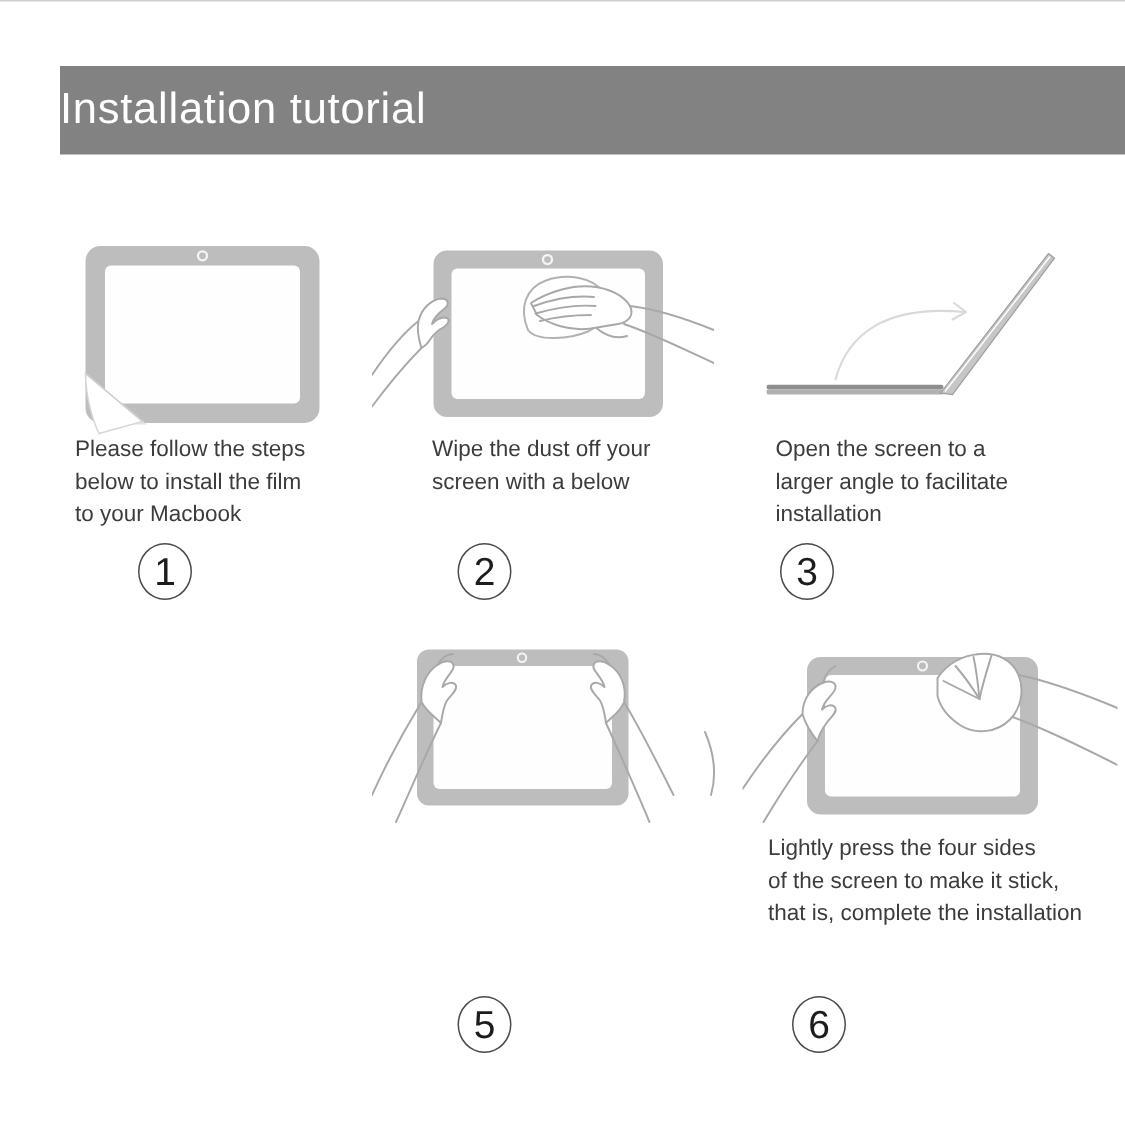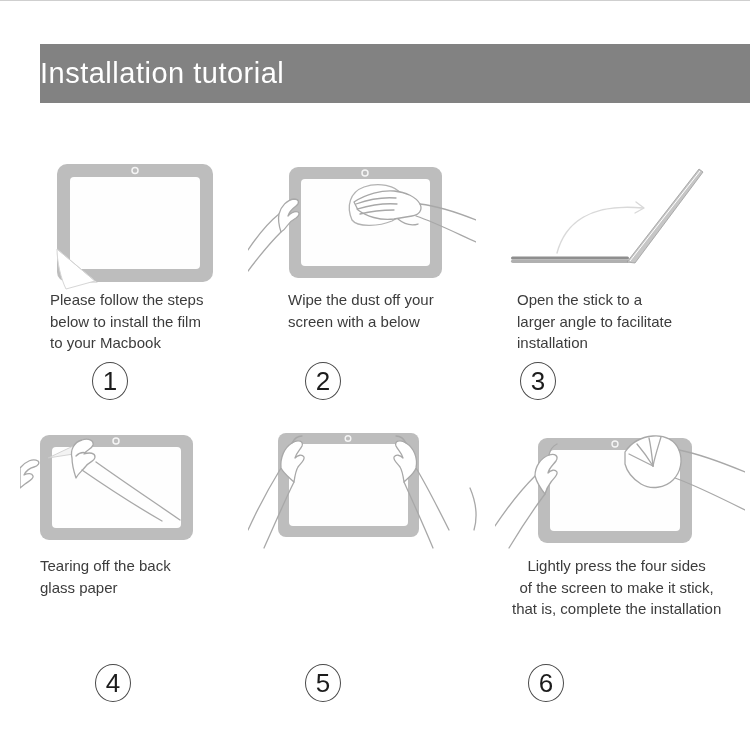--- a/index.html
+++ b/index.html
@@ -16,21 +16,21 @@
     background:#828282;
     display:flex;align-items:center;justify-content:flex-start;margin-left:40px;
   }
   .header-title{color:#ffffff;font-size:29px;letter-spacing:.5px;}
   .step{position:absolute;}
   #cell1{left:20px;top:158px;width:218px;height:252px;}
   #cell2{left:248px;top:158px;width:228px;height:252px;}
   #cell3{left:495px;top:158px;width:245px;height:252px;}
   #cell4{left:20px;top:428px;width:228px;height:282px;}
   #cell5{left:248px;top:428px;width:235px;height:282px;}
-  #cell6{left:495px;top:428px;width:250px;height:282px;text-align:center;}
+  #cell6{left:495px;top:428px;width:250px;height:282px;}
   .illus{position:absolute;top:0;left:0;width:100%;height:135px;}
   .illus svg{display:block;width:100%;height:100%;}
   .caption{
     position:absolute;margin:0;
     font-size:15px;line-height:21.7px;color:#3c3c3c;
     white-space:pre-line;
   }
   #cell1 .caption{left:30px;top:131px;}
   #cell2 .caption{left:40px;top:131px;}
   #cell3 .caption{left:22px;top:131px;}
@@ -110,48 +110,28 @@
     <div class="illus">
       <svg viewBox="0 0 245 135" xmlns="http://www.w3.org/2000/svg">
         <path d="M62,95 C70,65 95,45 148,50" class="lineart" style="stroke:#d9d9d9;stroke-width:1.4;"></path>
         <path d="M141,44 L149,50 L140,55" class="lineart" style="stroke:#d9d9d9;stroke-width:1.4;"></path>
         <rect x="16" y="98.5" width="118" height="3" rx="1.5" fill="#8e8e8e"></rect>
         <rect x="16" y="101.5" width="118" height="3.5" rx="1.7" fill="#b0b0b0"></rect>
         <path d="M132,104 L204,11 L208,14 L140,105 Z" fill="#c6c6c6" stroke="#9c9c9c" stroke-width="0.8"></path>
         <path d="M135,103 L205,13" stroke="#ffffff" stroke-width="1" fill="none"></path>
       </svg>
     </div>
-    <p class="caption">Open the stick to a
+    <p class="caption">Open the screen to a
 larger angle to facilitate
 installation</p>
     <div class="badge">
       <span>3</span>
     </div>
   </section>
 
-  <section class="step" id="cell4">
-    <div class="illus">
-      <svg viewBox="0 0 228 135" xmlns="http://www.w3.org/2000/svg">
-        <rect x="20" y="7" width="153" height="105" rx="9" fill="#bdbdbd"></rect>
-        <rect x="32" y="19" width="129" height="81" rx="4" fill="#fefefe"></rect>
-        <circle cx="96" cy="13" r="3" fill="none" stroke="#f5f5f5" stroke-width="1.5"></circle>
-        <path d="M28,30 L68,11 L60,25 Z" fill="#f3f3f3" stroke="#c9c9c9" stroke-width="0.8"></path>
-        <path class="handfill" d="M52,30 C50,22 54,14 62,12 C68,10 74,12 73,17 C72,21 66,22 64,26 C70,24 75,25 75,29 C75,33 69,34 66,38 C62,43 58,46 56,50 C54,44 52,36 52,30 Z"></path>
-        <path class="lineart" d="M56,28 C59,25 63,24 66,25"></path>
-        <path class="lineart" d="M62,42 C88,60 116,78 142,93"></path>
-        <path class="lineart" d="M76,34 C104,54 134,74 160,92"></path>
-        <path class="handfill" d="M0,40 C6,33 13,30 18,33 C20,35 18,38 14,39 C10,40 6,43 4,47 C8,45 12,45 13,48 C14,51 9,53 5,56 L0,60 Z"></path>
-      </svg>
-    </div>
-    <p class="caption">Tearing off the back
-glass paper</p>
-    <div class="badge">
-      <span>4</span>
-    </div>
-  </section>
 
   <section class="step" id="cell5">
     <div class="illus">
       <svg viewBox="0 0 235 135" xmlns="http://www.w3.org/2000/svg">
         <rect x="30" y="5" width="141" height="104" rx="8" fill="#bdbdbd"></rect>
         <rect x="41" y="16" width="119" height="82" rx="4" fill="#fefefe"></rect>
         <circle cx="100" cy="10.5" r="2.8" fill="none" stroke="#f5f5f5" stroke-width="1.4"></circle>
         <path class="lineart" d="M0,102 C10,80 22,58 33,40"></path>
         <path class="lineart" d="M16,120 C26,98 36,74 46,54"></path>
         <path class="handfill" d="M33,40 C32,30 36,20 44,15 C50,11 56,13 54,18 C52,22 48,25 47,30 C50,27 54,26 56,29 C57,32 53,35 50,39 C48,42 47,47 46,54 C42,50 36,46 33,40 Z"></path>

